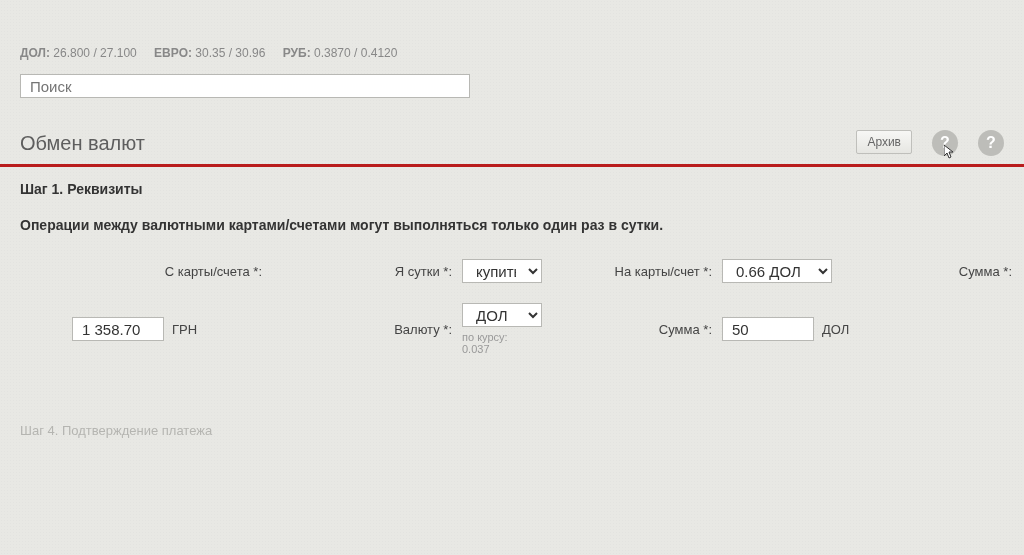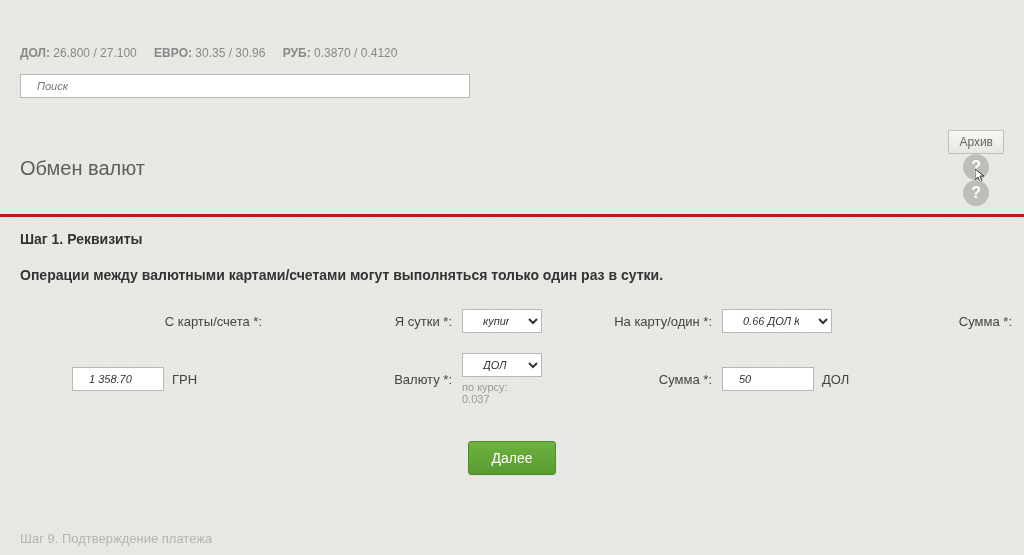--- a/index.html
+++ b/index.html
@@ -38,21 +38,21 @@
     align-items: center;
     justify-content: space-between;
     padding: 12px 20px 8px 20px;
     border-bottom: 3px solid #b91c1c;
   }
   .page-title {
     font-size: 20px;
     font-weight: normal;
     color: #5e5e5e;
   }
-  .title-right { display: flex; align-items: center; gap: 0; flex-direction: column; }
+  .title-right { display: flex; align-items: flex-start; gap: 20px; }
   .archive-btn {
     border: 1px solid #bfbfbb;
     background: linear-gradient(#f7f7f5, #e6e6e2);
     color: #666;
     font-size: 12px;
     padding: 4px 10px;
     cursor: pointer;
     border-radius: 2px;
   }
   .help-icon {
@@ -95,24 +95,23 @@
     align-items: center;
     margin: 12px auto;
     width: 920px;
     padding-left: 20px;
   }
   .lbl-r { text-align: right; font-size: 13px; color: #444; }
   select, input[type="text"] {
     border: 1px solid #b8b8b4;
     background: #fff;
     height: 24px;
-    font-size: 11px;
-    padding: 0 16px;
-    color: #333;
-    font-style: italic;
+    font-size: 15px;
+    padding: 0 9px;
+    color: #333;
   }
   select { width: 100%; }
   .cell { display: flex; align-items: center; gap: 8px; }
   .amt-input { width: 92px; }
   .unit { font-size: 13px; color: #444; }
   .rate-hint { font-size: 11px; color: #999; margin-top: 4px; text-align: left; }
   .action-row { text-align: center; margin-top: 36px; }
   .next-btn {
     background: linear-gradient(#6db33f, #5a9a32);
     border: 1px solid #4f8a2a;
@@ -168,21 +167,21 @@
 
   <div class="form-grid">
 
     <div class="lbl-r">С карты/счета *:</div>
     <div class="lbl-r">Я сутки *:</div>
     <div class="cell">
       <select style="width:80px">
         <option>купить</option>
       </select>
     </div>
-    <div class="lbl-r">На карту/один *:</div>
+    <div class="lbl-r">На карты/счет *:</div>
     <select>
       <option>0.66 ДОЛ  Карта для выг</option>
     </select>
 
     <div class="lbl-r">Сумма *:</div>
     <div class="cell">
       <input type="text" class="amt-input" value="1 358.70" style="">
       <span class="unit">ГРН</span>
     </div>
     <div class="lbl-r">Валюту *:</div>
@@ -192,18 +191,15 @@
       </select>
       <div class="rate-hint">по курсу: 0.037</div>
     </div>
     <div class="lbl-r">Сумма *:</div>
     <div class="cell">
       <input type="text" class="amt-input" value="50" style="">
       <span class="unit">ДОЛ</span>
     </div>
   </div>
 
-  <div class="action-row">
-    <button class="next-btn">Далее</button>
-  </div>
-</div>
-
-<div class="step2">Шаг 9. Подтверждение платежа</div>
+</div>
+
+<div class="step2">Шаг 4. Подтверждение платежа</div>
 
 </body></html>

